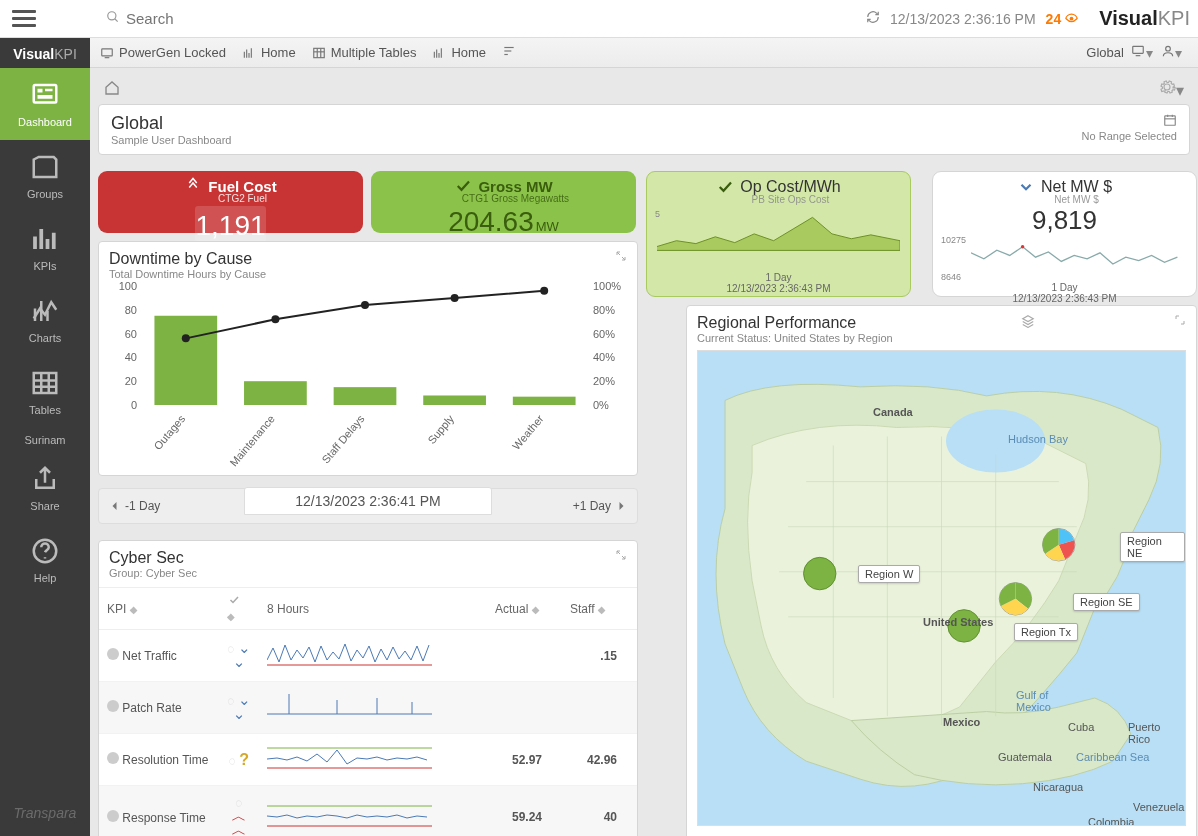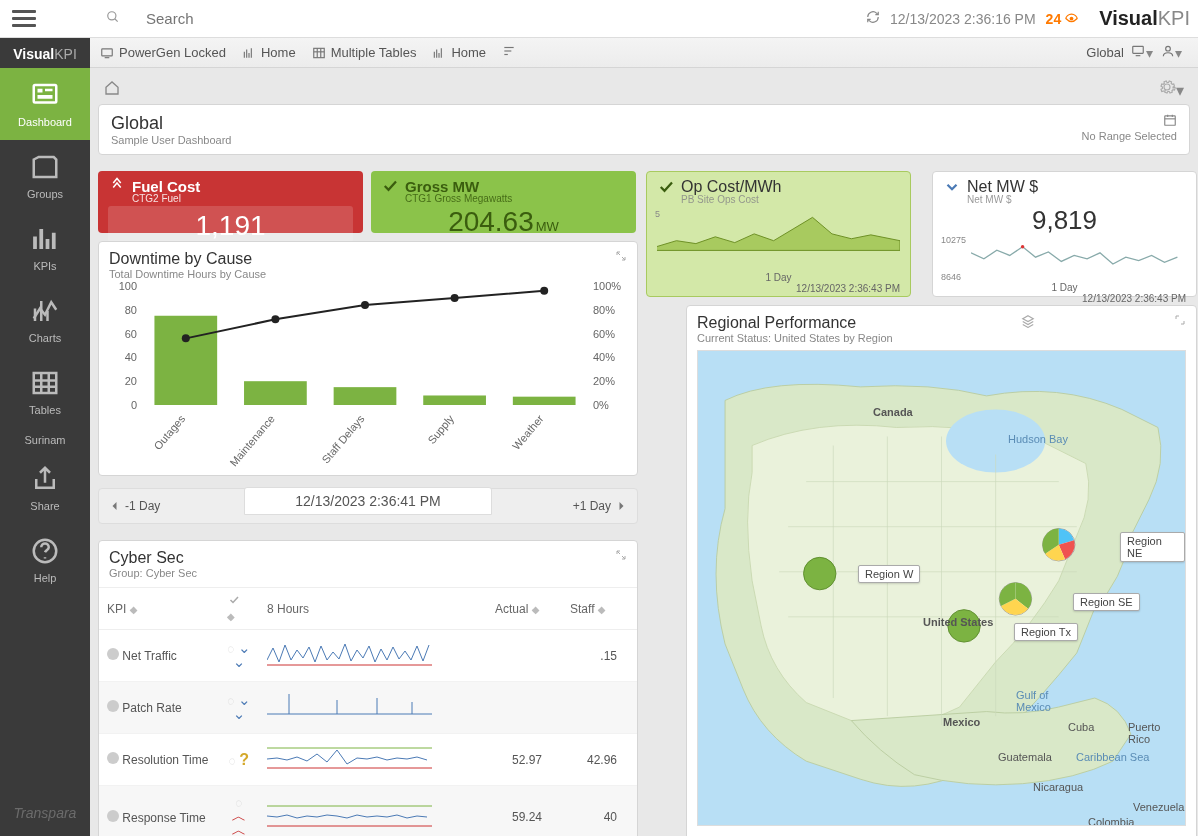--- a/index.html
+++ b/index.html
@@ -18,21 +18,21 @@
 .topbar {
   height: 38px;
   background: #fff;
   border-bottom: 1px solid #ddd;
   display: flex;
   align-items: center;
   padding: 0 8px;
 }
 .hamburger { width: 24px; height: 24px; display: flex; flex-direction: column; justify-content: center; gap: 4px; cursor: pointer; margin-right: 12px; margin-left: 4px; }
 .hamburger span { height: 3px; background: #555; border-radius: 1px; }
-.search-wrap { flex: 1; display: flex; align-items: flex-end; margin-left: 58px; gap: 20px; }
+.search-wrap { flex: 1; display: flex; align-items: flex-end; margin-left: 58px; }
 .search-wrap input { border: none; outline: none; font-size: 15px; color: #888; width: 200px; }
 .search-wrap .mag { color: #888; margin-right: 6px; font-size: 14px; }
 .topbar-right { display: flex; align-items: center; gap: 10px; }
 .topbar-right .refresh-icon { color: #888; font-size: 14px; }
 .topbar-right .datetime { color: #888; font-size: 14px; }
 .topbar-right .alert-count { color: #ff7a00; font-weight: 600; font-size: 14px; display: flex; align-items: center; gap: 3px; }
 .topbar-right .alert-count svg { width: 15px; height: 15px; }
 .brand { font-weight: 700; font-size: 20px; color: #222; margin-left: 10px; }
 .brand .kpi { color: #888; font-weight: 400; }
 
@@ -112,25 +112,25 @@
 }
 .title-panel .left { flex: 1; }
 .title-panel h2 { font-size: 18px; font-weight: 400; color: #333; }
 .title-panel .sub { font-size: 11px; color: #888; }
 .title-panel .right { font-size: 11px; color: #888; align-self: flex-end; }
 .title-panel .cal { font-size: 14px; color: #888; margin-left: 8px; }
 
 
 .kpi-row { display: flex; gap: 8px; margin-top: 8px; }
 .kpi-tile {
-  border-radius: 4px;
+  border-radius: 9px;
   padding: 6px 10px;
   color: #fff;
   position: relative;
-  display: flex; flex-direction: column;
+  display: flex; flex-direction: column; align-items: center;
 }
 .kpi-tile .head { display: flex; align-items: center; gap: 6px; }
 .kpi-tile .head .t { font-size: 15px; font-weight: 600; }
 .kpi-tile .sub { font-size: 10px; opacity: 0.85; margin-left: 24px; margin-top: -2px; }
 .kpi-tile .value { font-size: 28px; font-weight: 400; text-align: center; margin-top: 4px; line-height: 1; }
 .kpi-tile .unit { font-size: 13px; margin-left: 2px; }
 .kpi-tile.red { background: #c83434; width: 265px; height: 62px; position: relative; }
 .kpi-tile.red .valbox { background: rgba(255,255,255,0.15); border-radius: 3px; margin-top: 2px; padding: 2px 0; }
 .kpi-tile.green { background: #8bc34a; width: 265px; height: 62px; }
 .kpi-tile.wide {
@@ -192,21 +192,21 @@
 table.kpi-table { width: 100%; border-collapse: collapse; margin-top: 8px; font-size: 12px; }
 table.kpi-table th {
   text-align: left; font-weight: 400; color: #666; padding: 6px 8px;
   border-top: 1px solid #eee; border-bottom: 1px solid #eee;
 }
 table.kpi-table td { padding: 10px 8px; border-bottom: 1px solid #f2f2f2; color: #555; }
 table.kpi-table tr.alt td { background: #f7f7f7; }
 .sort-ic { color: #bbb; font-size: 10px; }
 .status-dot { display: inline-block; width: 12px; height: 12px; border-radius: 50%; background: #ccc; }
 .sparkcell svg { width: 165px; height: 28px; }
-.num { text-align: right; padding-right: 20px !important; }
+.num { text-align: right; padding-right: 20px !important; font-weight: bold; }
 
 
 .map-panel {
   background: #fff; border: 1px solid #d5d5d5; border-radius: 4px;
   padding: 8px 10px 24px 10px;
   position: relative;
   margin-left: 40px;
 }
 .map-body {
   height: 476px;

